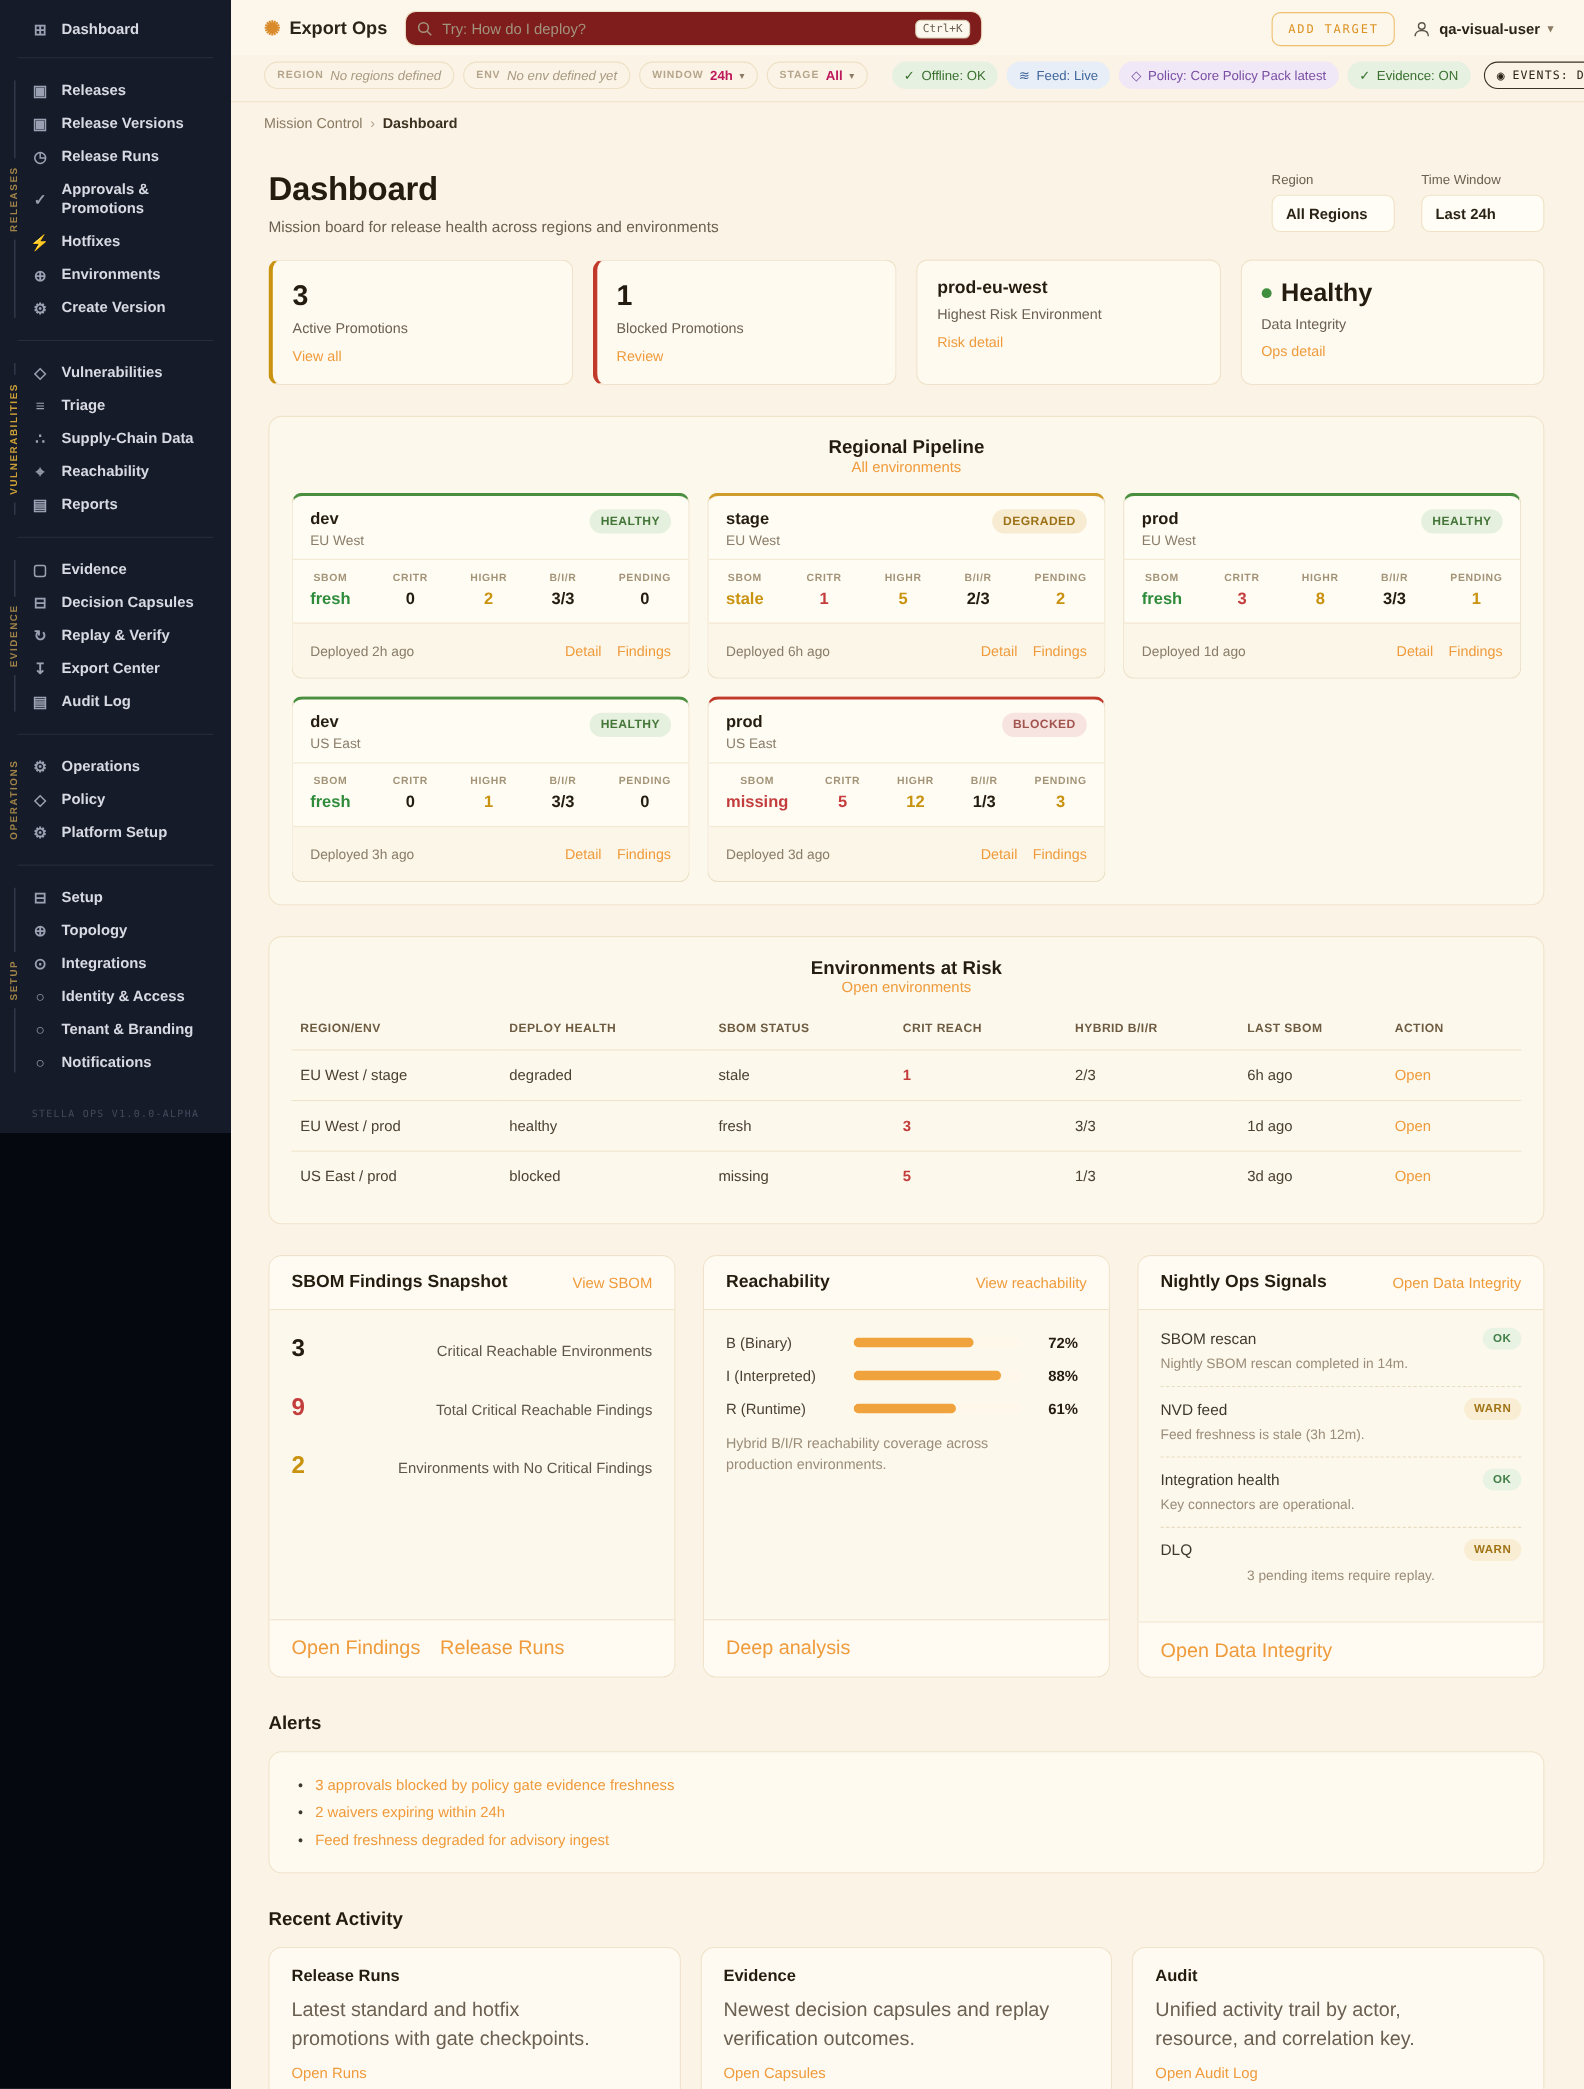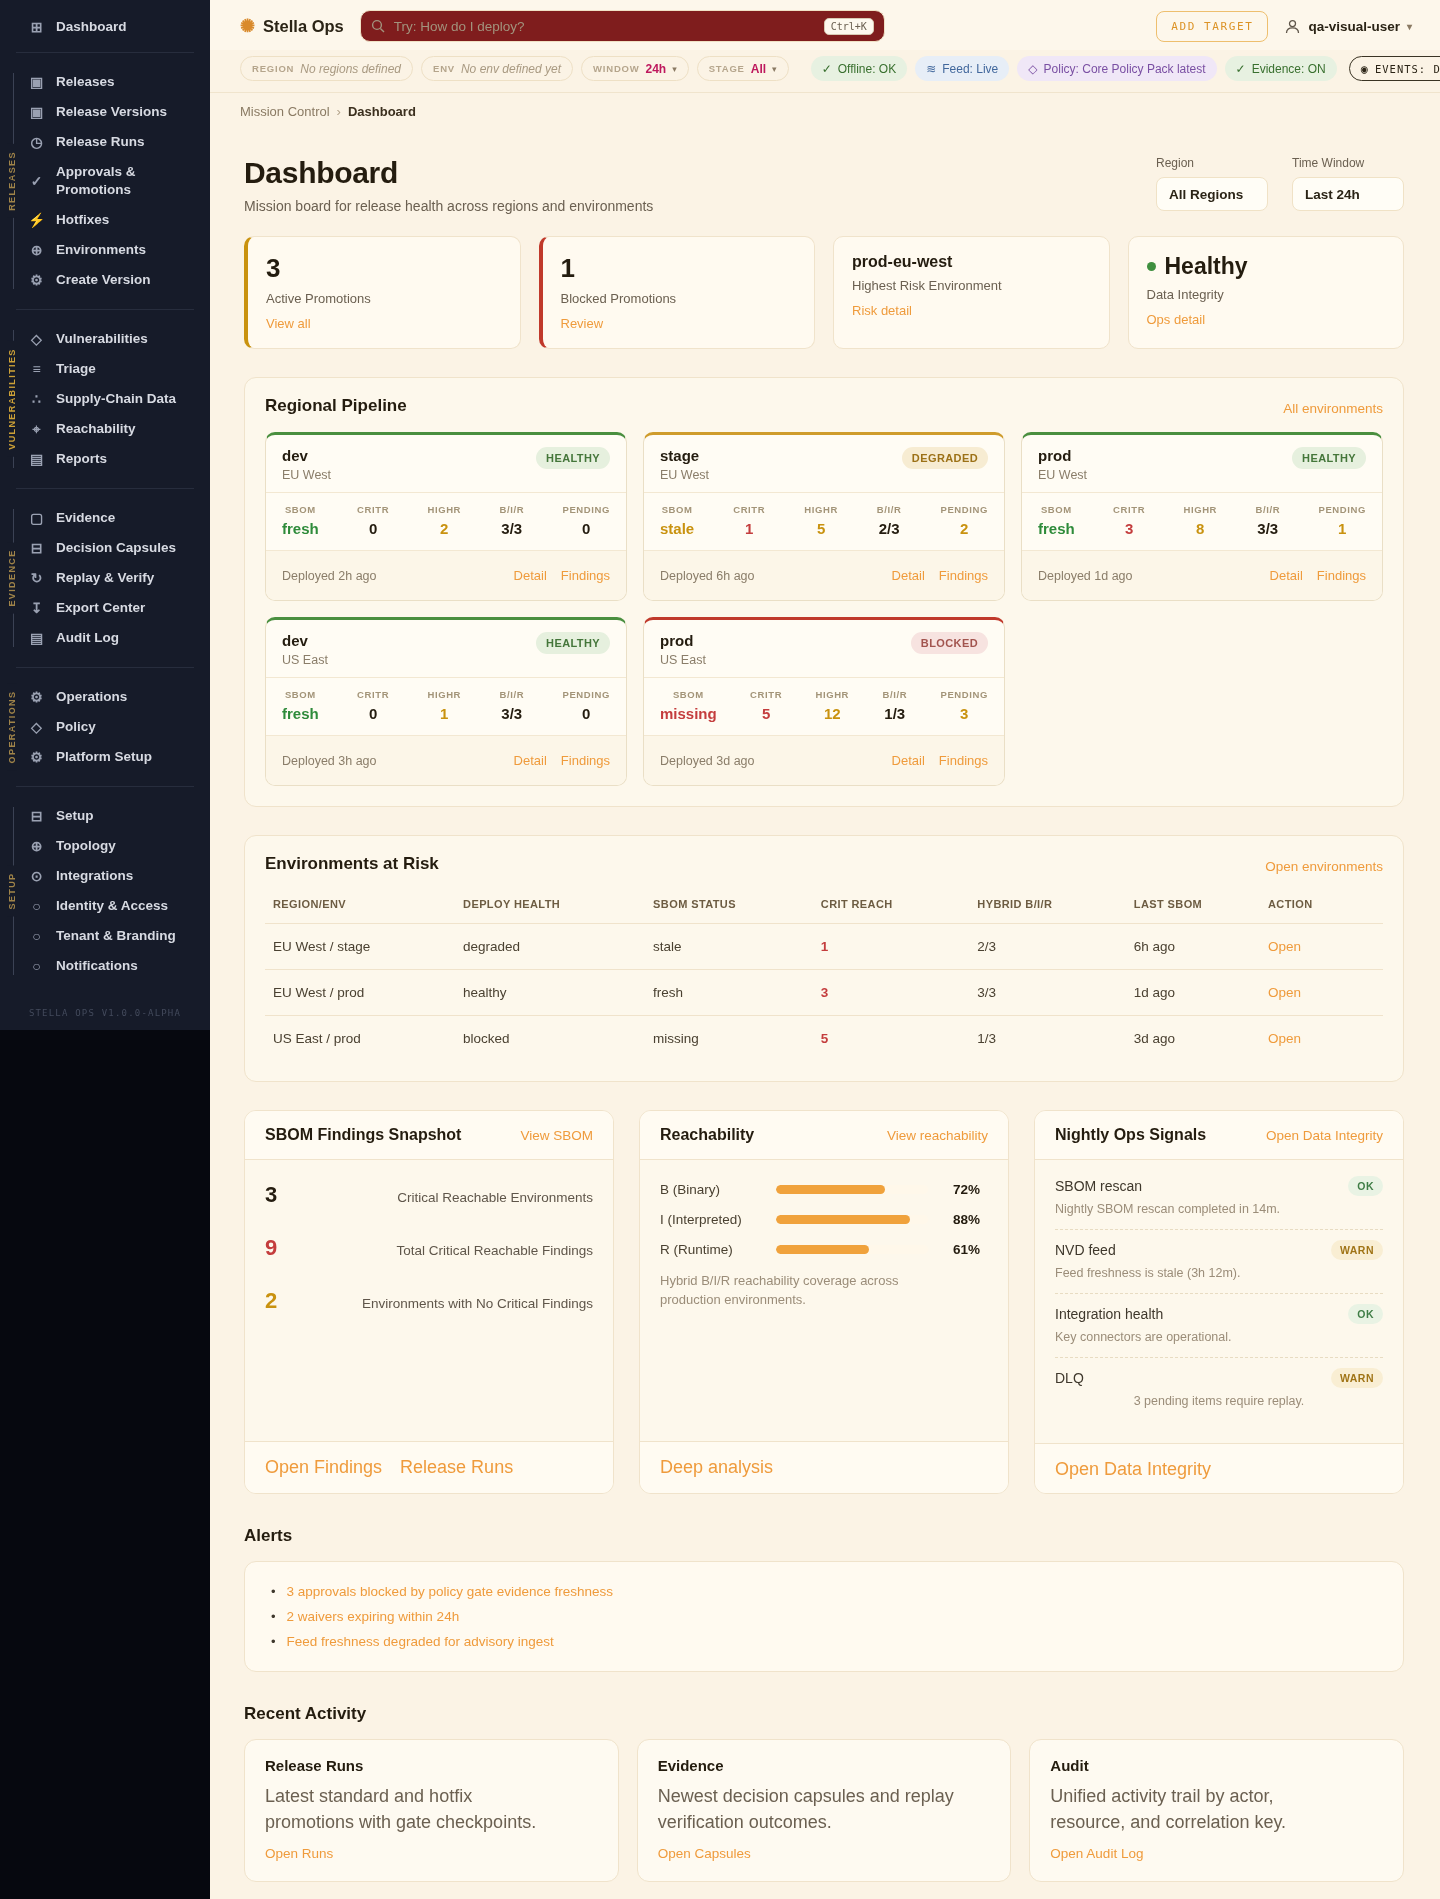--- a/index.html
+++ b/index.html
@@ -65,21 +65,21 @@
   .sum-card.acc-red { border-left:4px solid #c0392b; }
   .sum-num { font-size:26px; font-weight:800; color:#241c0f; }
   .sum-title { font-size:16px; font-weight:700; color:#241c0f; }
   .sum-healthy { font-size:23px; font-weight:800; color:#241c0f; display:flex; align-items:center; gap:9px; }
   .sum-healthy .dot { width:9px; height:9px; border-radius:50%; background:#3f8f3f; }
   .sum-label { font-size:13px; color:#6b6051; margin-top:7px; }
   .olink { color:#ef9b3c; font-size:13px; cursor:pointer; }
   .sum-card .olink { display:inline-block; margin-top:10px; }
 
   .panel { background:#fdf8ec; border:1px solid #f0e3cb; border-radius:12px; padding:18px 20px 20px; margin-bottom:28px; }
-  .panel-head { display:flex; justify-content:space-between; align-items:flex-end; margin-bottom:16px; }
+  .panel-head { display:flex; justify-content:space-between; align-items:center; margin-bottom:16px;flex-direction:column; }
   .panel-head h2 { font-size:17px; font-weight:700; color:#241c0f; }
   .panel-head .olink { font-size:13.5px; }
 
   .pipe-grid { display:grid; grid-template-columns:repeat(3,1fr); gap:16px; }
   .pipe-card { background:#fffcf4; border:1px solid #eadfc6; border-radius:10px; overflow:hidden; border-top-width:3px; border-top-style:solid; }
   .pipe-card.t-green { border-top-color:#4a8f3f; }
   .pipe-card.t-amber { border-top-color:#cf9c2c; }
   .pipe-card.t-red { border-top-color:#c0392b; }
   .pc-head { display:flex; justify-content:space-between; align-items:flex-start; padding:12px 16px 10px; }
   .pc-env { font-size:15px; font-weight:700; color:#241c0f; }
@@ -290,21 +290,21 @@
   </div>
 
   <div class="sb-footer">STELLA OPS V1.0.0-ALPHA</div>
 </nav>
 
 <div class="main">
 
   <header class="topbar">
     <div class="brand">
       <span class="logo">✺</span>
-      <span>Stella Ops</span>
+      <span>Export Ops</span>
     </div>
     <div class="searchbar">
       <svg width="14" height="14" viewBox="0 0 14 14">
           <circle cx="6" cy="6" r="4.4" fill="none" stroke="#a2937d" stroke-width="1.4"></circle>
           <line x1="9.4" y1="9.4" x2="13" y2="13" stroke="#a2937d" stroke-width="1.4"></line>
         </svg>
       <span class="ph">Try: How do I deploy?</span>
       <span class="kbd">Ctrl+K</span>
     </div>
     <div class="top-spacer"></div>

